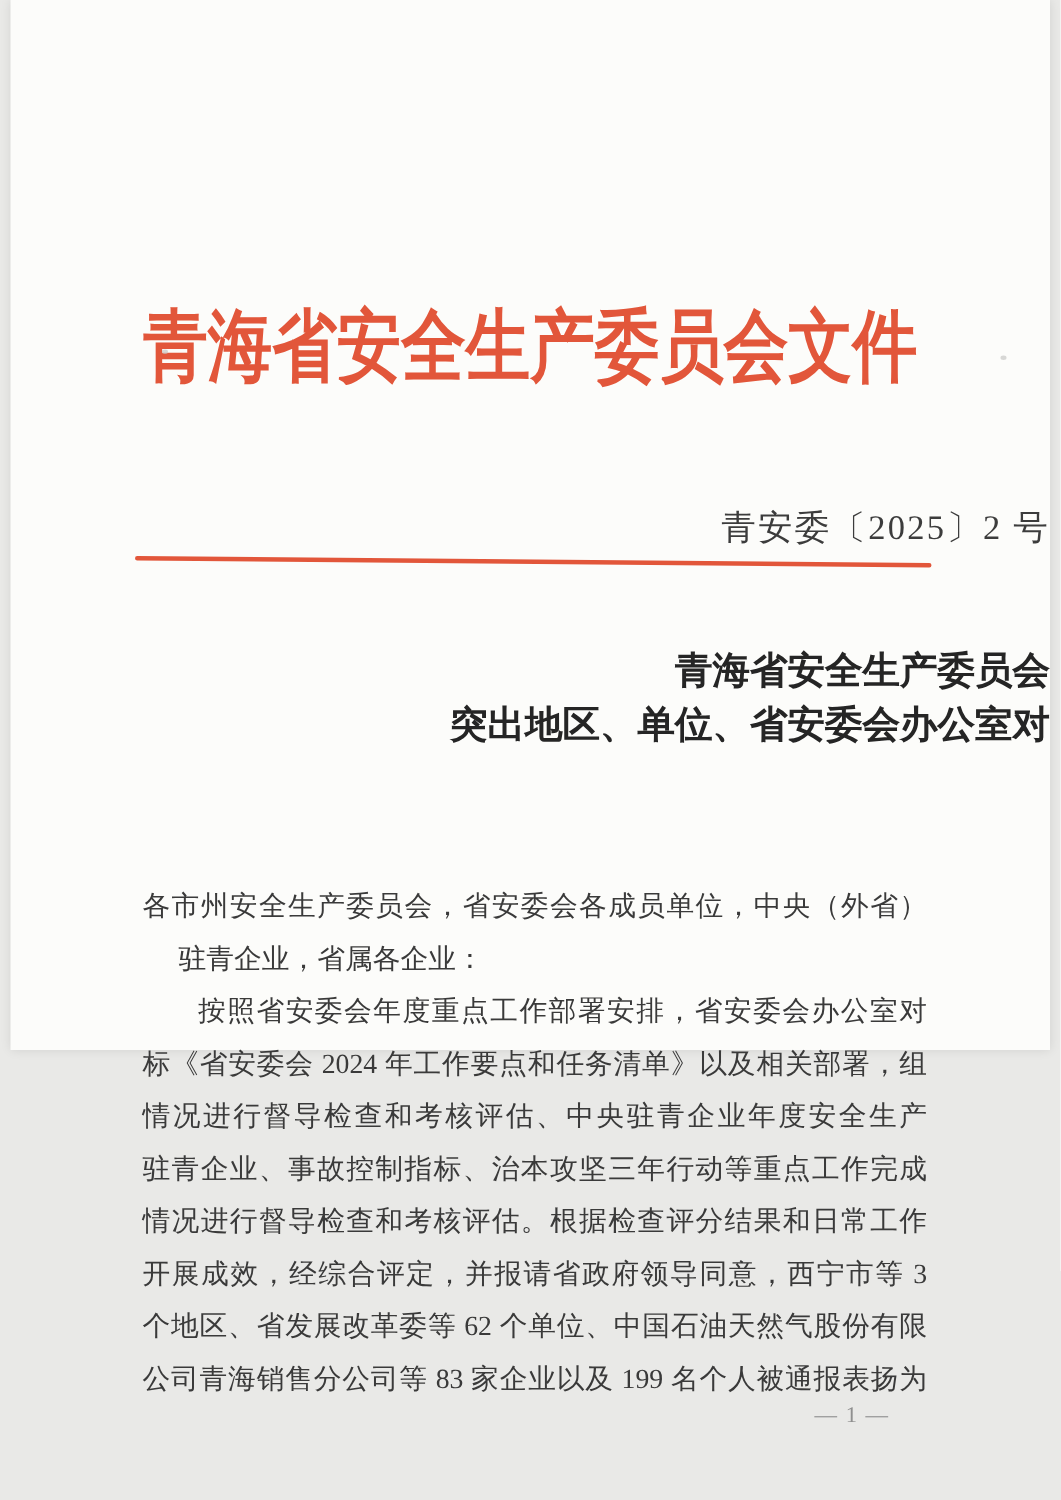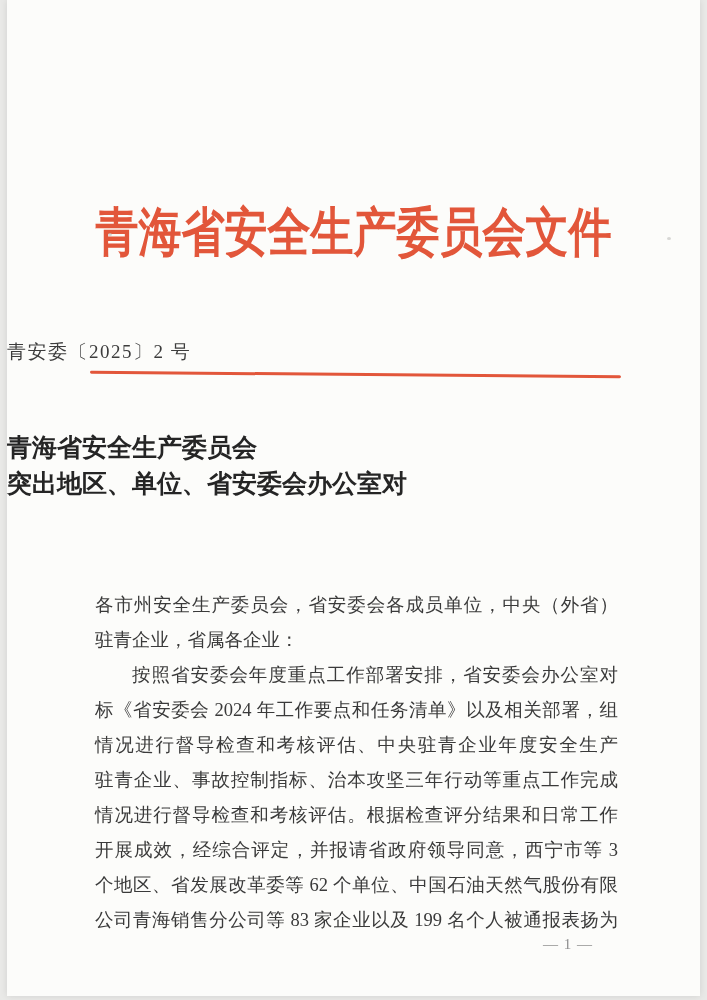--- a/index.html
+++ b/index.html
@@ -11,67 +11,68 @@
   html,body{margin:0;padding:0;}
   body{
     width:707px;height:1000px;
     background:#e9e9e7;
     position:relative;
     font-family:"Liberation Serif","DejaVu Serif",serif;
     overflow:hidden;
   }
   .page{
     position:absolute;left:7px;top:0;
-    width:693px;height:996px;
+    width:693px;height:700px;
     background:#fcfcfa;
     box-shadow:0 0 7px rgba(0,0,0,0.10);
   }
   .red-header{
     position:absolute;left:0;top:206px;width:100%;
     text-align:center;
     font-size:43px;line-height:54px;font-weight:bold;
     color:var(--red);
     transform:scaleY(1.22);
     transform-origin:50% 50%;
     white-space:nowrap;
   }
   .doc-number{
     position:absolute;left:0;top:340px;width:100%;
-    text-align:left;
-    font-size:19px;line-height:24px;
+    text-align:right;
+    font-size:23px;line-height:24px;
     color:#3c3c3c;
     letter-spacing:1.5px;
   }
   .red-line{
     position:absolute;left:83px;top:373px;
     width:531px;height:3px;
     background:var(--red);
     transform:rotate(0.5deg);
     border-radius:2px;
   }
   .doc-title{
     position:absolute;left:0;top:430px;width:100%;
-    text-align:left;
+    text-align:right;
     font-weight:bold;
     font-size:25px;line-height:36px;
     color:var(--ink-dark);
   }
   .body-text{
     position:absolute;left:88px;top:588px;
     width:523px;
     font-size:18.5px;line-height:35px;
     color:var(--ink);
   }
   .jline{
     text-align:justify;
     text-align-last:justify;
   }
   .lline{
     text-align:left;
     text-align-last:left;
+    margin-left:24px;
   }
   .indent{
     text-indent:37px;
   }
   .page-number{
     position:absolute;left:486px;top:934px;width:150px;
     text-align:center;
     font-size:15px;line-height:20px;
     color:#8f8f8f;
     letter-spacing:1px;

